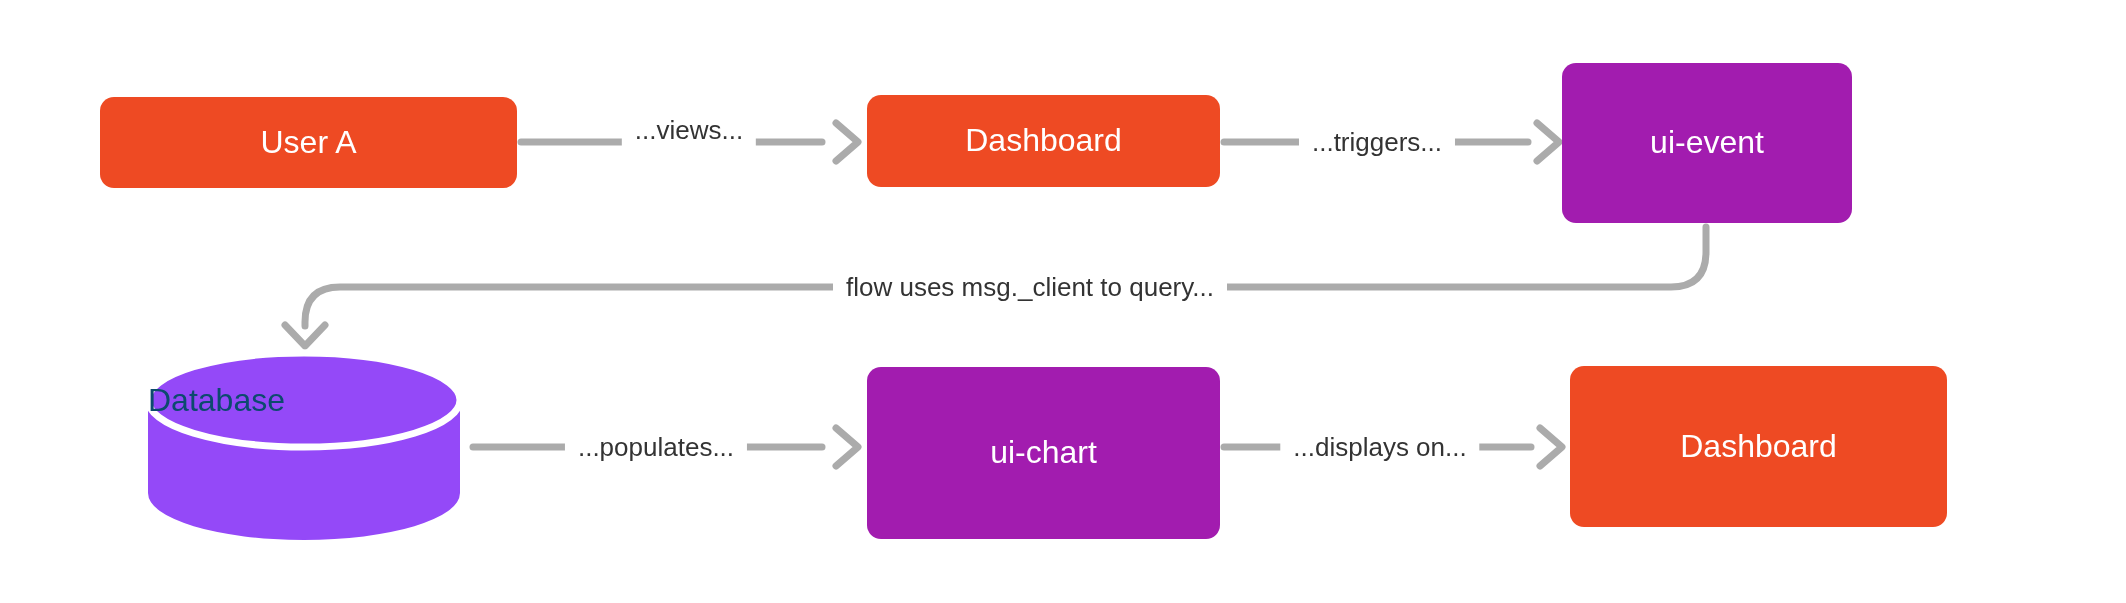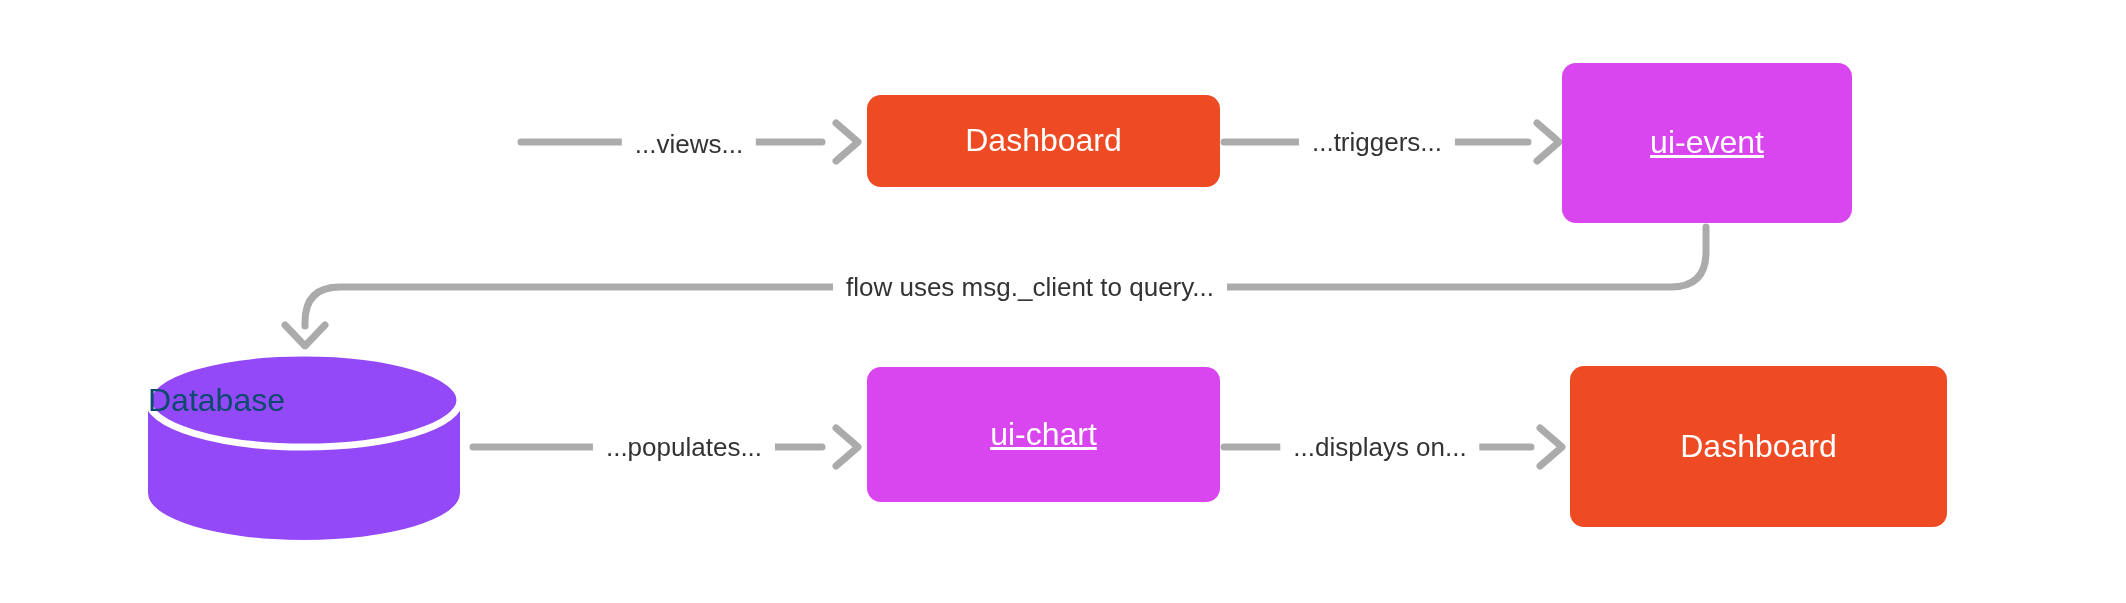--- a/index.html
+++ b/index.html
@@ -35,26 +35,26 @@
     align-items: center;
     justify-content: center;
     text-align: center;
     color: #ffffff;
     font-size: 32px;
     line-height: 1.6;
     border-radius: 14px;
     white-space: nowrap;
   }
   .node.orange { background: #EE4A23; }
-  .node.blue   { background: #d946ef; text-decoration: underline; }
+  .node.blue   { background: #a21caf; }
 
   .node-user-a            { left: 100px;  top: 97px;  width: 417px; height: 91px;  }
   .node-dashboard         { left: 867px;  top: 95px;  width: 353px; height: 92px;  }
   .node-ui-event          { left: 1562px; top: 63px;  width: 290px; height: 160px; }
-  .node-ui-chart          { left: 867px;  top: 367px; width: 353px; height: 135px; }
+  .node-ui-chart          { left: 867px;  top: 367px; width: 353px; height: 172px; }
   .node-dashboard-only    { left: 1570px; top: 366px; width: 377px; height: 161px; }
 
   .db-label {
     position: absolute;
     left: 148px; top: 380px;
     width: 312px;
     text-align: left;
     color: #0c4a6e;
     font-size: 32px;
     line-height: 40px;
@@ -64,24 +64,24 @@
   .edge-label {
     position: absolute;
     transform: translate(-50%, -50%);
     background: #ffffff;
     color: #333333;
     font-size: 26px;
     line-height: 30px;
     padding: 2px 13px;
     white-space: nowrap;
   }
-  .edge-label-views       { left: 689px;  top: 144px; }
+  .edge-label-views       { left: 689px;  top: 130px; }
   .edge-label-triggers    { left: 1377px; top: 142px; }
   .edge-label-query       { left: 1030px; top: 287px; }
-  .edge-label-populates   { left: 684px;  top: 447px; }
+  .edge-label-populates   { left: 656px;  top: 447px; }
   .edge-label-displays-on { left: 1380px; top: 447px; }
 </style>
 </head>
 <body>
 
 <div class="canvas">
 
   <svg class="connector-layer" viewBox="0 0 2126 603" aria-hidden="true">
 
     <g>
@@ -108,20 +108,23 @@
       <path class="edge-line" d="M1224,447 H1531"></path>
       <path class="edge-line" d="M1540,428 L1562,447 L1540,466"></path>
     </g>
 
     <g>
       <path d="M148,400 a156,47 0 0 0 312,0 v93 a156,47 0 0 1 -312,0 z" fill="#9449F8"></path>
       <ellipse cx="304" cy="400" rx="156" ry="47" fill="#9449F8" stroke="#ffffff" stroke-width="7"></ellipse>
     </g>
   </svg>
 
+  <div class="node orange node-user-a">
+    <span>User A</span>
+  </div>
 
   <div class="node orange node-dashboard">
     <span>Dashboard</span>
   </div>
 
   <div class="node blue node-ui-event">
     <span>ui-event</span>
   </div>
 
   <div class="db-label">Database</div>

